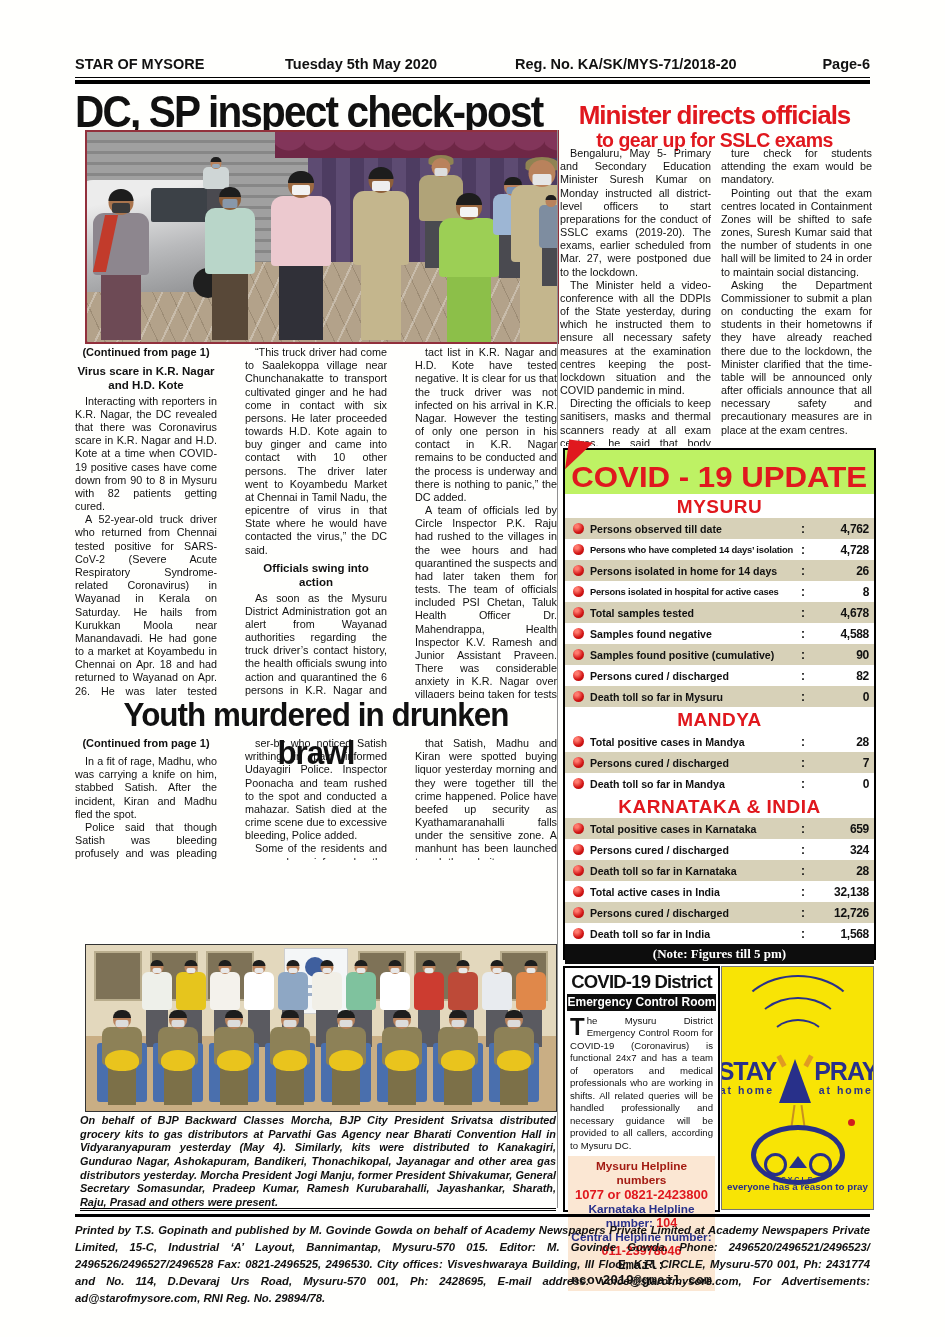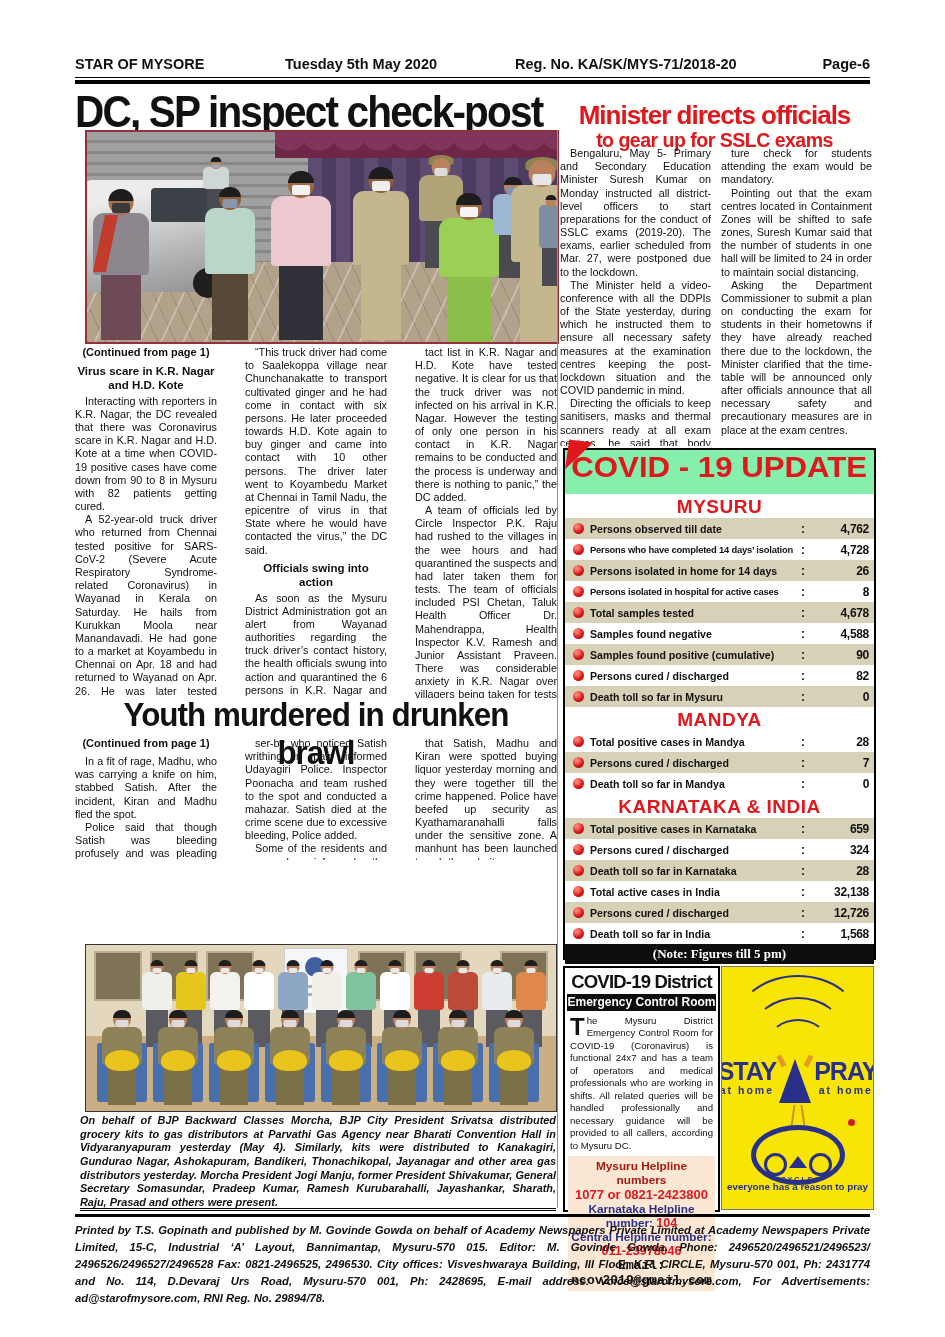--- a/index.html
+++ b/index.html
@@ -61,21 +61,21 @@
                   letter-spacing:-1px;transform:scaleX(.95);}
   .youth-cols{left:75px;top:737px;width:482px;height:123px;}
   .bjp-headline{position:absolute;left:75px;top:860px;width:482px;text-align:center;font-weight:bold;line-height:1.1;}
   .bjp-headline .b1{font-size:30px;letter-spacing:-1px;}
   .bjp-headline .b2{font-size:25px;letter-spacing:-.5px;}
   .bjp-caption{position:absolute;left:80px;top:1114px;width:476px;height:94px;font-weight:bold;font-style:italic;
                font-size:10.9px;line-height:1.25;text-align:justify;border-bottom:3px double #000;}
   .v-divider{position:absolute;left:557px;top:130px;width:1px;height:1078px;background:#909090;}
   
   .covid-box{position:absolute;left:563px;top:448px;width:309px;height:508px;border:2px solid #000;background:#fff;}
-  .covid-titlebar{position:relative;height:44px;background:#86efac;display:flex;align-items:flex-start;justify-content:center;}
+  .covid-titlebar{position:relative;height:44px;background:#bef264;display:flex;align-items:flex-end;justify-content:center;}
   .covid-title{color:#e0181e;font-size:30px;font-weight:bold;letter-spacing:0px;transform:scaleX(1.04);white-space:nowrap;}
   .covid-flag{position:absolute;left:2px;top:-9px;width:0;height:0;
               border-right:24px solid transparent;border-top:30px solid #e0181e;transform:rotate(8deg);}
   .csec{color:#e0181e;font-weight:bold;font-size:19px;text-align:center;height:24px;line-height:25px;letter-spacing:.5px;}
   .crow{display:flex;align-items:center;height:21px;padding:0 5px 0 8px;font-weight:bold;}
   .crow.shaded{background:#d7d1b8;}
   .bullet{width:11px;height:11px;border-radius:50%;margin-right:6px;flex:none;
           background:radial-gradient(circle at 35% 30%,#ff7a6e 15%,#d11414 60%,#9c0b0b);}
   .clabel{flex:1;font-size:10.6px;white-space:nowrap;overflow:hidden;}
   .crow.small .clabel{font-size:9.4px;letter-spacing:-.2px;}

